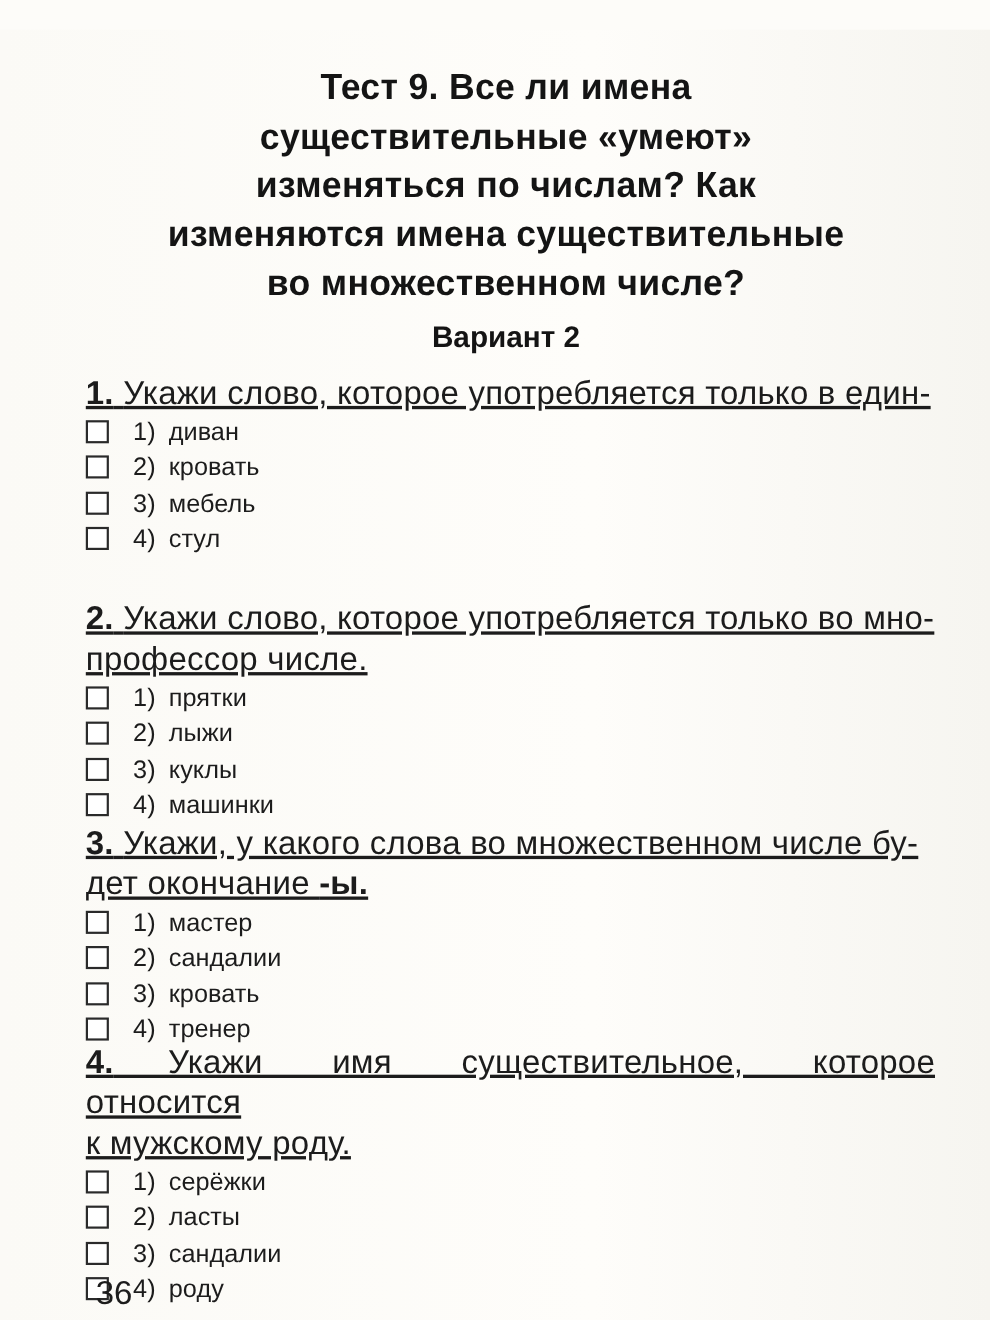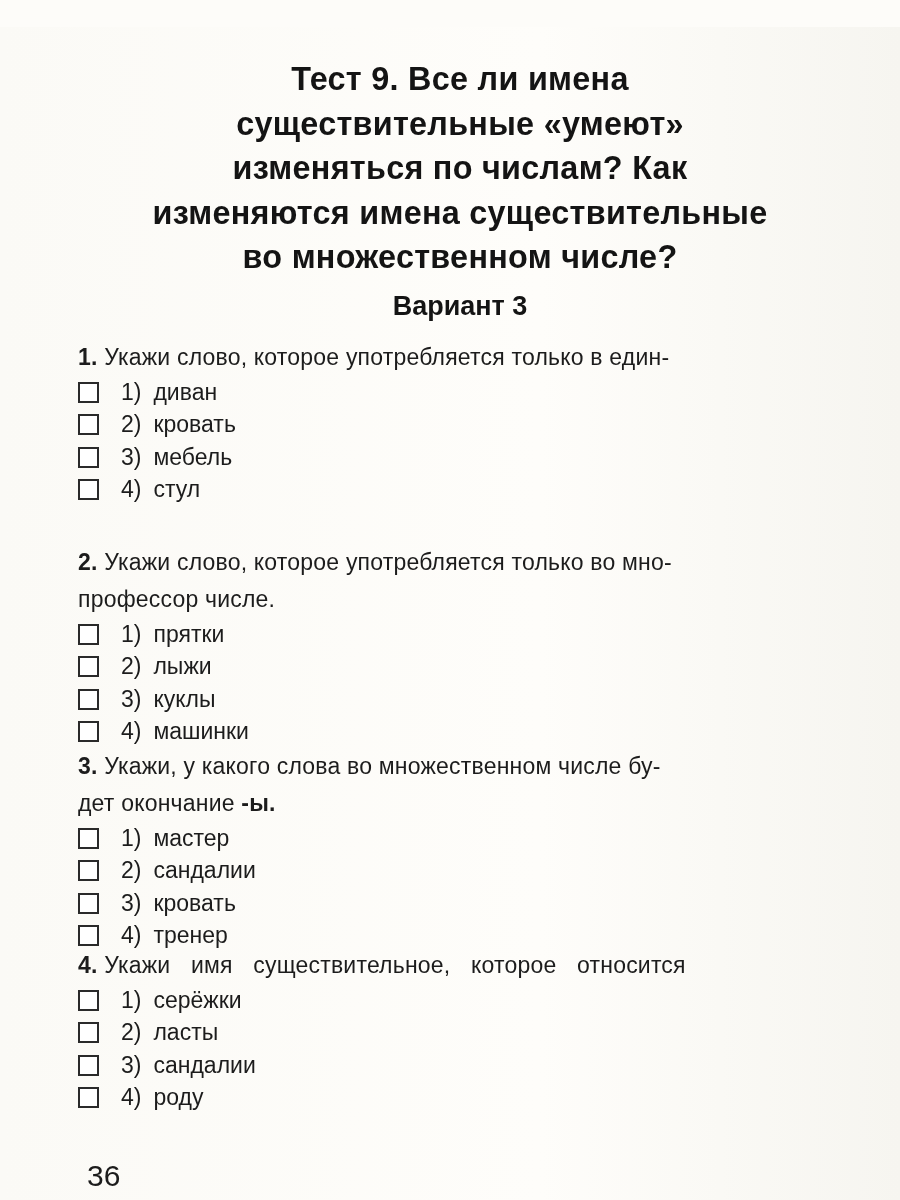--- a/index.html
+++ b/index.html
@@ -45,25 +45,26 @@
       font-weight: bold;
       font-size: 27px;
       color: #141414;
     }
     .question {
       position: absolute;
       left: 78px;
       width: 772px;
     }
     .q-text {
-      font-size: 23px;
+      font-size: 30px;
       line-height: 37px;
       text-align: justify;
       color: #1c1c1c;
       letter-spacing: 0.2px;
+      text-decoration: underline;
     }
     .q-text .num {
       font-weight: bold;
     }
     .q-text .bold { font-weight: bold; }
     .option {
       display: flex;
       align-items: center;
       height: 32.5px;
       font-size: 23px;
@@ -99,21 +100,21 @@
 <div class="page">
 
   <div class="title">
     <span class="line">Тест 9. Все ли имена</span>
     <span class="line">существительные «умеют»</span>
     <span class="line">изменяться по числам? Как</span>
     <span class="line">изменяются имена существительные</span>
     <span class="line">во множественном числе?</span>
   </div>
 
-  <div class="variant">Вариант 3</div>
+  <div class="variant">Вариант 2</div>
 
   <div class="question" id="q1">
     <div class="q-text">
       <span class="num">1.</span>
       <span>Укажи слово, которое употребляется только в един-</span><br>
     </div>
     <div class="option">
       <span class="checkbox"></span>
       <span class="opt-num">1)</span>
       <span>диван</span>
@@ -188,20 +189,21 @@
       <span class="checkbox"></span>
       <span class="opt-num">4)</span>
       <span>тренер</span>
     </div>
   </div>
 
   <div class="question" id="q4">
     <div class="q-text">
       <span class="num">4.</span>
       <span style="word-spacing:14px;">Укажи имя существительное, которое относится</span><br>
+      <span>к мужскому роду.</span>
     </div>
     <div class="option">
       <span class="checkbox"></span>
       <span class="opt-num">1)</span>
       <span>серёжки</span>
     </div>
     <div class="option">
       <span class="checkbox"></span>
       <span class="opt-num">2)</span>
       <span>ласты</span>

